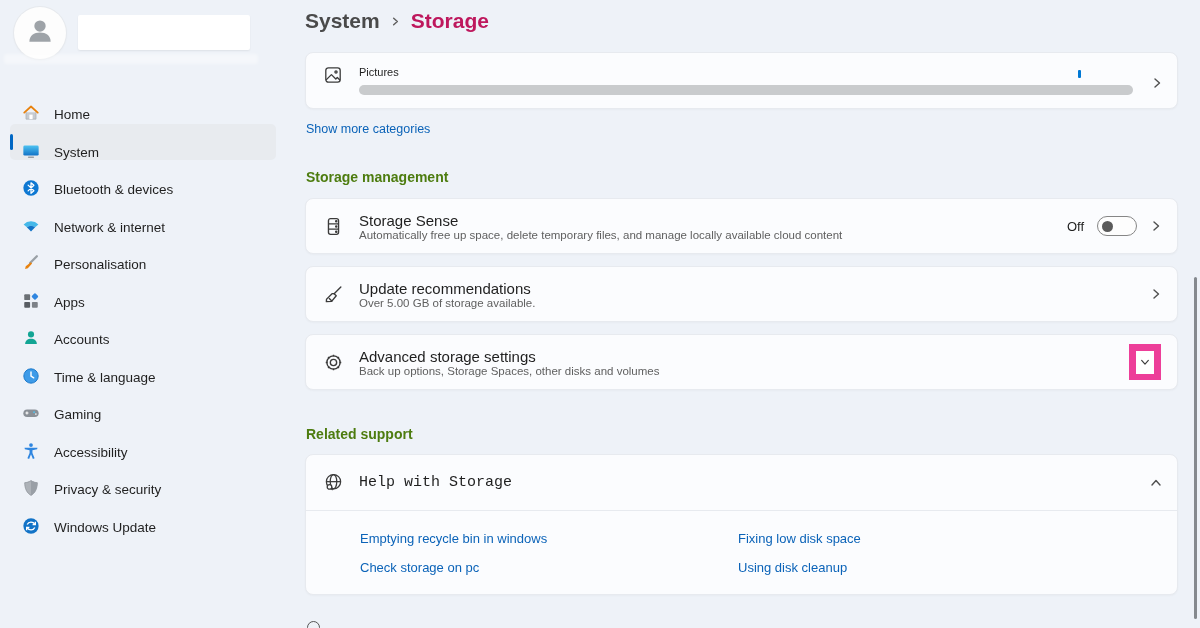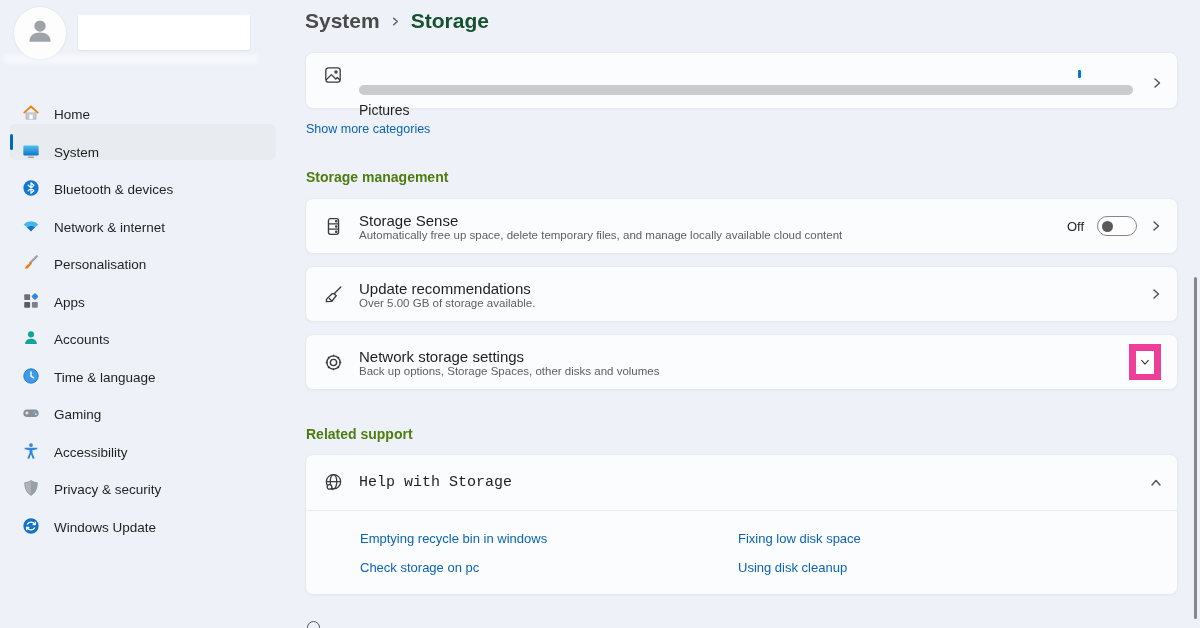--- a/index.html
+++ b/index.html
@@ -42,32 +42,32 @@
   .nav-icon svg { width:18px; height:18px; }
   .nav-label { font-size:13.5px; color:#1F1F1F; white-space:nowrap; }
 
   
   .main { position:absolute; left:305px; top:0; width:873px; height:100%; }
   .breadcrumb {
     position:absolute; top:9px; left:0; display:flex; align-items:center; gap:10px;
     font-size:21px; font-weight:600;
   }
   .crumb-parent { color:#4A4A4A; }
-  .crumb-current { color:#14532d; font-weight:700; }
+  .crumb-current { color:#be185d; font-weight:700; }
 
   .card {
     position:absolute; left:0; width:873px;
     background:#FBFCFE; border:1px solid #E7EAEF; border-radius:8px;
     box-shadow:0 1px 2px rgba(0,0,0,.03);
   }
 
   
   #pictures-card { top:52px; height:57px; }
   .pic-icon  { position:absolute; left:17px; top:12px; width:20px; height:20px; }
-  .pic-title { position:absolute; left:53px; top:13px; font-size:14px;margin-top:36px; }
+  .pic-title { position:absolute; left:53px; top:13px; font-size:11px; }
   .pic-bar   { position:absolute; left:53px; right:44px; top:32px; height:10px;
                border-radius:5px; background:#C9CBCD; }
   .pic-tick  { position:absolute; right:96px; top:17px; width:3px; height:8px;
                background:#0078D4; border-radius:1px; }
   .chev-abs  { position:absolute; right:14px; top:22px; width:12px; height:12px; }
 
   .show-more { position:absolute; top:122px; left:1px; font-size:12.5px;
                color:#0B63B8; cursor:pointer; }
 
   .section-h { position:absolute; left:1px; font-size:14px; font-weight:700; color:#4d7c0f; }
@@ -363,21 +363,21 @@
 
   <div class="card setting-row" id="row-advanced">
     <span class="row-icon">
       <svg viewBox="0 0 20 20" fill="none" stroke="#3B3B3B" stroke-width="1.3">
         <circle cx="10" cy="10" r="3"></circle>
         <circle cx="10" cy="10" r="6.3"></circle>
         <path d="M10 2.6 V4.4 M10 15.6 V17.4 M2.6 10 H4.4 M15.6 10 H17.4 M4.8 4.8 L6.1 6.1 M13.9 13.9 L15.2 15.2 M15.2 4.8 L13.9 6.1 M6.1 13.9 L4.8 15.2"></path>
       </svg>
     </span>
     <div class="row-text">
-      <div class="row-title">Network storage settings</div>
+      <div class="row-title">Advanced storage settings</div>
       <div class="row-sub">Back up options, Storage Spaces, other disks and volumes</div>
     </div>
     <div class="row-right">
       <span class="hl-box">
         <span class="hl-inner">
           <svg width="10" height="10" viewBox="0 0 12 12">
               <path d="M2 4 L6 8.5 L10 4" stroke="#3B3B3B" stroke-width="1.4" fill="none" stroke-linecap="round" stroke-linejoin="round"></path>
             </svg>
         </span>
       </span>

